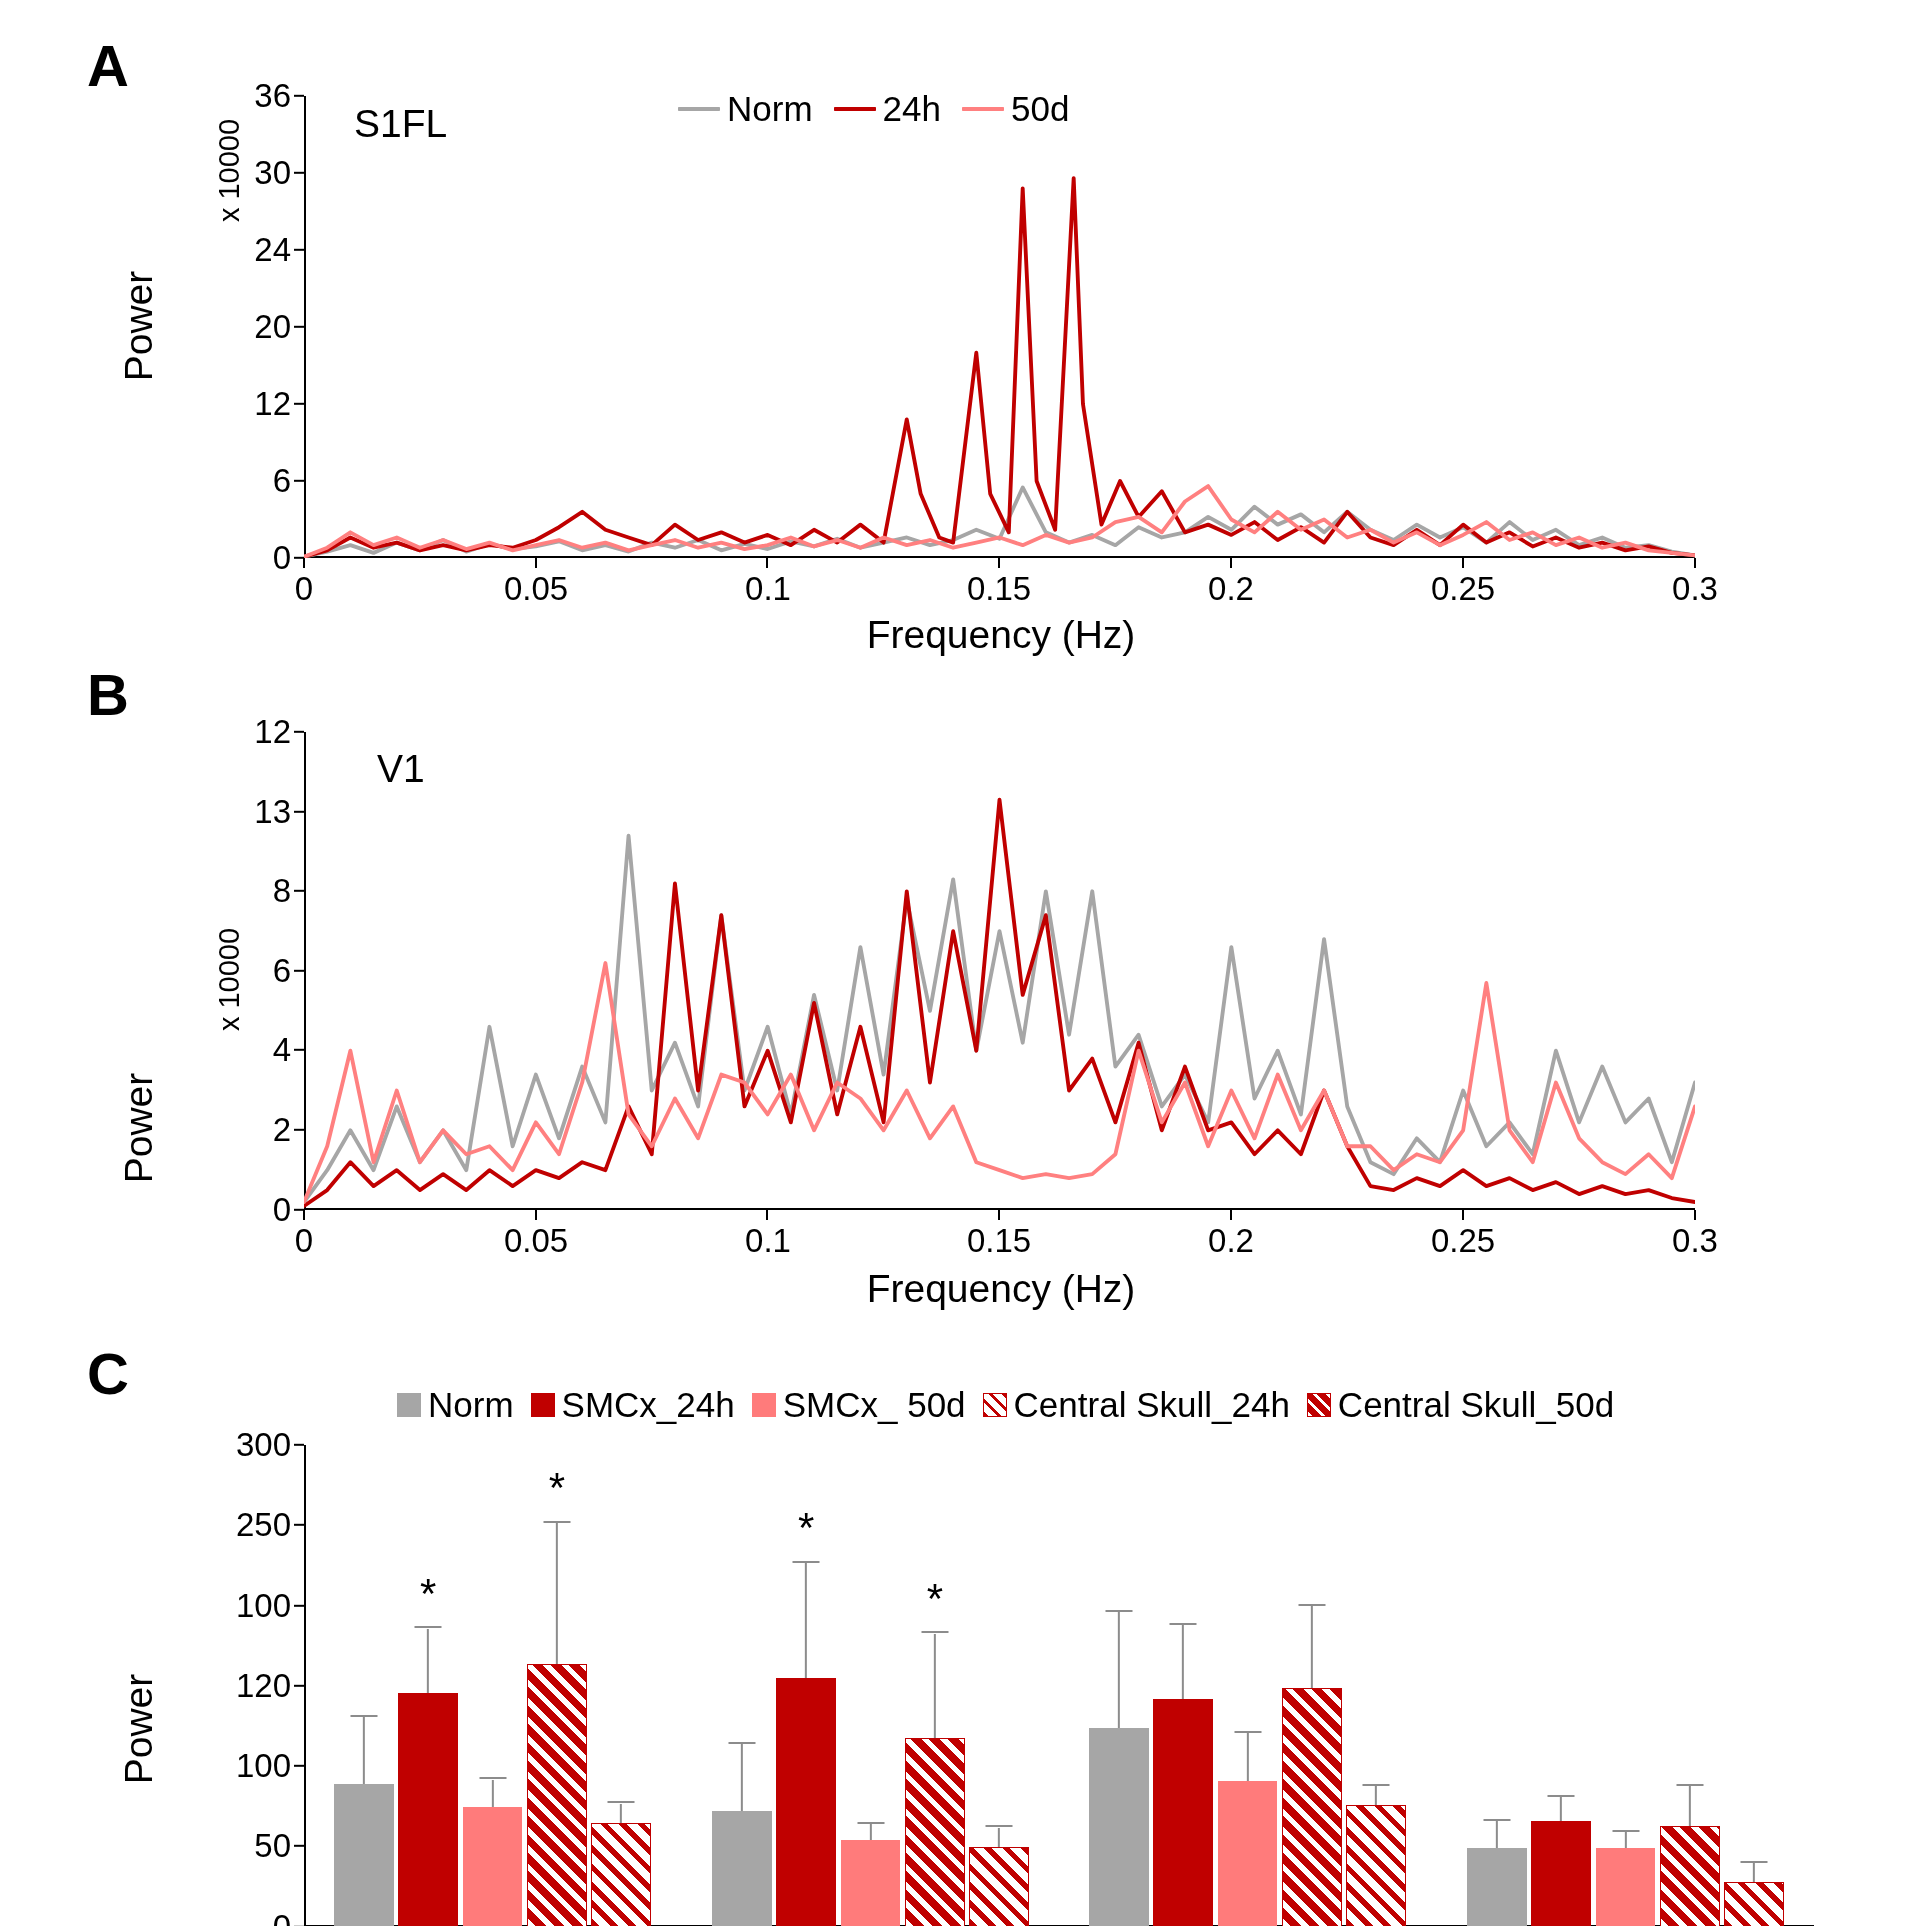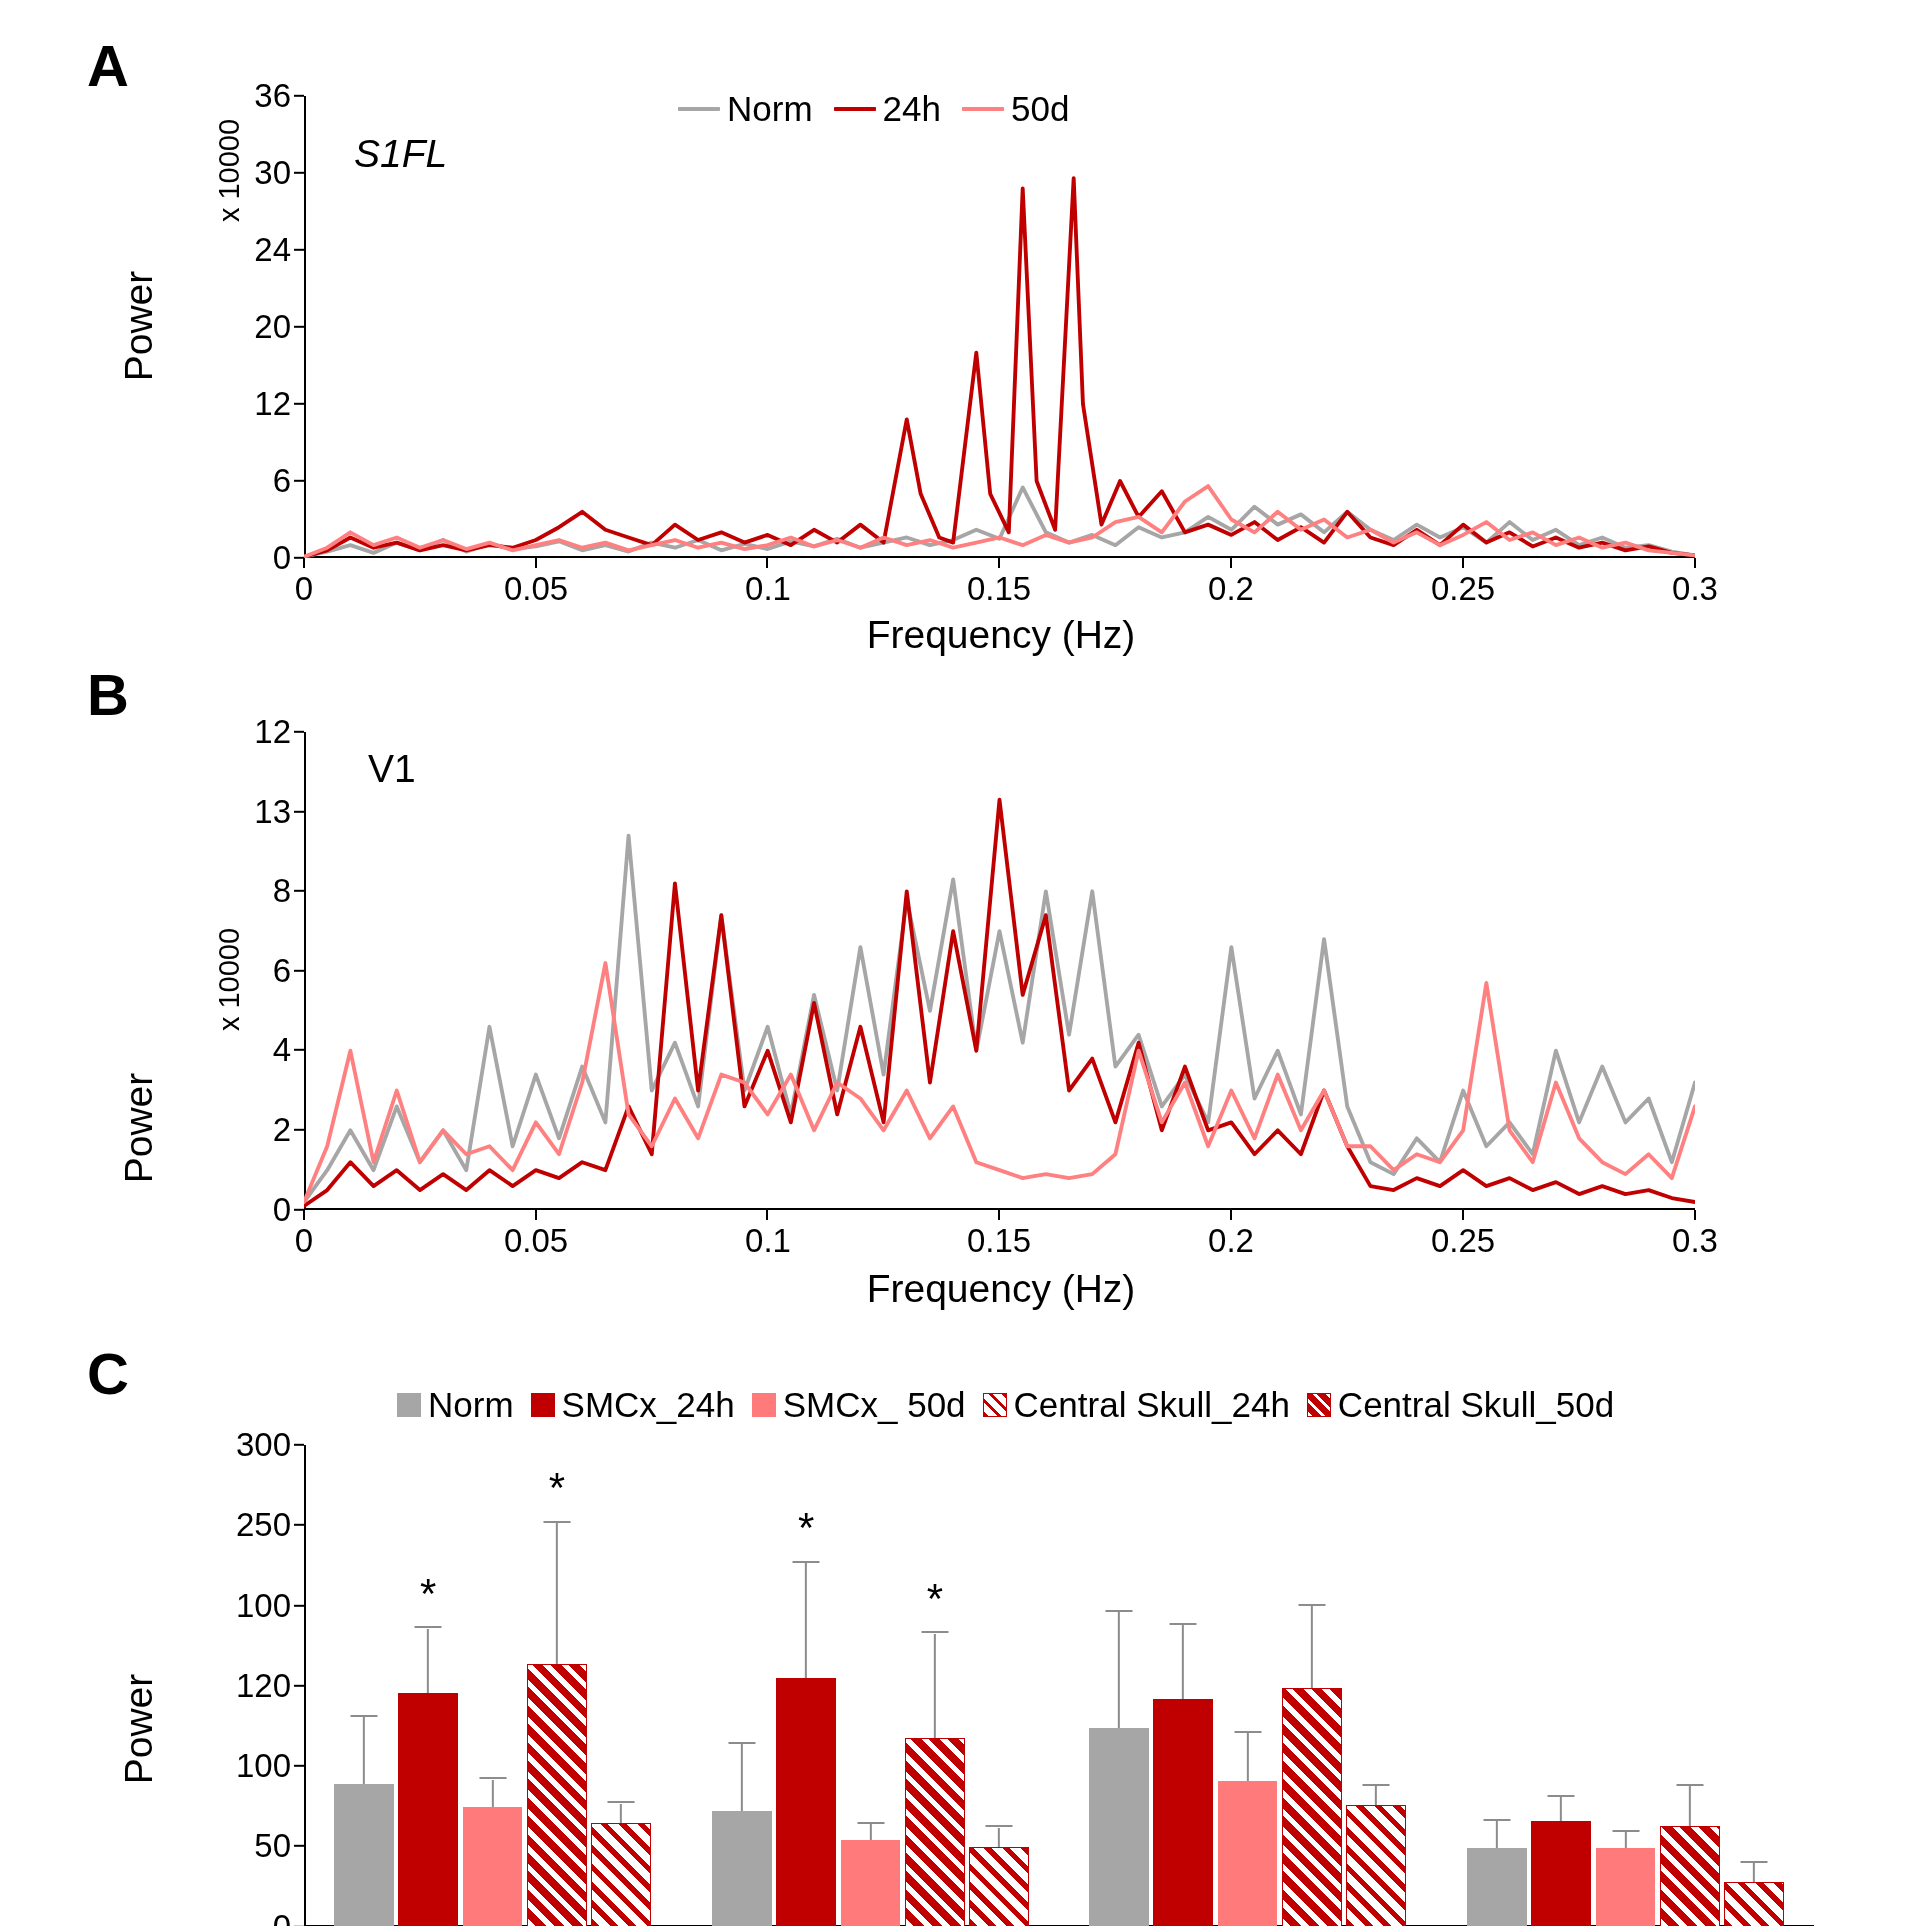--- a/index.html
+++ b/index.html
@@ -234,21 +234,21 @@
         <div class="tick-x" style="left: 1159px;">0.25</div>
         <div class="tick-x-mark" style="left: 1158px;"></div>
         <div class="tick-x" style="left: 1391px;">0.3</div>
         <div class="tick-x-mark" style="left: 1390px;"></div>
       </div>
     <svg id="a-svg" width="1391" height="462" viewBox="0 0 3610 1200" preserveAspectRatio="none" style="position:absolute;left:0;top:0;">
         <polyline points="0.0,1196.7 60.2,1183.3 120.3,1166.7 180.5,1186.7 240.7,1160.0 300.8,1180.0 361.0,1153.3 421.2,1183.3 481.3,1163.3 541.5,1176.7 601.7,1170.0 661.8,1156.7 722.0,1180.0 782.2,1166.7 842.3,1183.3 902.5,1160.0 962.7,1173.3 1022.8,1153.3 1083.0,1180.0 1143.2,1163.3 1203.3,1176.7 1263.5,1156.7 1323.7,1170.0 1383.8,1150.0 1444.0,1173.3 1504.2,1160.0 1564.3,1146.7 1624.5,1166.7 1684.7,1153.3 1744.8,1126.7 1805.0,1150.0 1865.2,1016.7 1925.3,1133.3 1985.5,1160.0 2045.7,1140.0 2105.8,1166.7 2166.0,1120.0 2226.2,1146.7 2286.3,1133.3 2346.5,1093.3 2406.7,1126.7 2466.8,1066.7 2527.0,1113.3 2587.2,1086.7 2647.3,1133.3 2707.5,1080.0 2767.7,1126.7 2827.8,1153.3 2888.0,1113.3 2948.2,1146.7 3008.3,1120.0 3068.5,1160.0 3128.7,1106.7 3188.8,1153.3 3249.0,1126.7 3309.2,1166.7 3369.3,1146.7 3429.5,1173.3 3489.7,1166.7 3549.8,1183.3 3610.0,1193.3" fill="none" stroke="#a6a6a6" stroke-width="10" stroke-linejoin="round" stroke-linecap="round"></polyline>
         <polyline points="0.0,1196.7 60.2,1180.0 120.3,1146.7 180.5,1173.3 240.7,1160.0 300.8,1180.0 361.0,1166.7 421.2,1180.0 481.3,1166.7 541.5,1173.3 601.7,1153.3 661.8,1120.0 722.0,1080.0 782.2,1126.7 842.3,1146.7 902.5,1166.7 962.7,1113.3 1022.8,1153.3 1083.0,1133.3 1143.2,1160.0 1203.3,1140.0 1263.5,1166.7 1323.7,1126.7 1383.8,1160.0 1444.0,1113.3 1504.2,1160.0 1564.3,840.0 1600.4,1033.3 1648.6,1146.7 1684.7,1160.0 1744.8,666.7 1780.9,1033.3 1829.1,1133.3 1865.2,240.0 1901.3,1000.0 1949.4,1126.7 1997.5,213.3 2021.6,800.0 2069.7,1113.3 2117.9,1000.0 2166.0,1093.3 2226.2,1026.7 2286.3,1133.3 2346.5,1113.3 2406.7,1140.0 2466.8,1106.7 2527.0,1153.3 2587.2,1120.0 2647.3,1160.0 2707.5,1080.0 2767.7,1146.7 2827.8,1166.7 2888.0,1126.7 2948.2,1166.7 3008.3,1113.3 3068.5,1160.0 3128.7,1133.3 3188.8,1170.0 3249.0,1146.7 3309.2,1173.3 3369.3,1160.0 3429.5,1180.0 3489.7,1170.0 3549.8,1186.7 3610.0,1193.3" fill="none" stroke="#c00000" stroke-width="10" stroke-linejoin="round" stroke-linecap="round"></polyline>
         <polyline points="0.0,1196.7 60.2,1173.3 120.3,1133.3 180.5,1166.7 240.7,1146.7 300.8,1173.3 361.0,1153.3 421.2,1176.7 481.3,1160.0 541.5,1180.0 601.7,1166.7 661.8,1153.3 722.0,1173.3 782.2,1160.0 842.3,1180.0 902.5,1166.7 962.7,1153.3 1022.8,1173.3 1083.0,1160.0 1143.2,1176.7 1203.3,1166.7 1263.5,1146.7 1323.7,1170.0 1383.8,1153.3 1444.0,1173.3 1504.2,1146.7 1564.3,1166.7 1624.5,1153.3 1684.7,1173.3 1744.8,1160.0 1805.0,1146.7 1865.2,1166.7 1925.3,1140.0 1985.5,1160.0 2045.7,1146.7 2105.8,1106.7 2166.0,1093.3 2226.2,1133.3 2286.3,1053.3 2346.5,1013.3 2406.7,1100.0 2466.8,1133.3 2527.0,1080.0 2587.2,1126.7 2647.3,1100.0 2707.5,1146.7 2767.7,1126.7 2827.8,1160.0 2888.0,1133.3 2948.2,1166.7 3008.3,1140.0 3068.5,1106.7 3128.7,1153.3 3188.8,1133.3 3249.0,1166.7 3309.2,1146.7 3369.3,1173.3 3429.5,1160.0 3489.7,1180.0 3549.8,1186.7 3610.0,1193.3" fill="none" stroke="#ff8080" stroke-width="10" stroke-linejoin="round" stroke-linecap="round"></polyline>
       </svg>
-    <div class="plot-label" style="left:50px;top:36px;font-style:italic;">S1FL</div>
+    <div class="plot-label" style="left:50px;top:6px;">S1FL</div>
   </div>
 
   <div class="axis-title-x" style="left:616px;top:613px;width:770px;">Frequency (Hz)</div>
 </div>
 
 <div class="panel" style="top:624px;height:678px;">
   <div class="panel-letter" style="left:87px;top:42px;">B</div>
 
   <div class="axis-unit-y" style="left:166px;top:339px;width:127px;text-align:center;">x 10000</div>
   <div class="axis-title-y" style="left:58px;top:482px;width:162px;text-align:center;">Power</div>
@@ -286,21 +286,21 @@
         <div class="tick-x" style="left: 1159px;">0.25</div>
         <div class="tick-x-mark" style="left: 1158px;"></div>
         <div class="tick-x" style="left: 1391px;">0.3</div>
         <div class="tick-x-mark" style="left: 1390px;"></div>
       </div>
     <svg id="b-svg" width="1391" height="478" viewBox="0 0 3610 1240" preserveAspectRatio="none" style="position:absolute;left:0;top:0;">
         <polyline points="0.0,1219.3 60.2,1136.7 120.3,1033.3 180.5,1136.7 240.7,971.3 300.8,1116.0 361.0,1033.3 421.2,1136.7 481.3,764.7 541.5,1074.7 601.7,888.7 661.8,1054.0 722.0,868.0 782.2,1012.7 842.3,268.7 902.5,930.0 962.7,806.0 1022.8,971.3 1083.0,475.3 1143.2,930.0 1203.3,764.7 1263.5,992.0 1323.7,682.0 1383.8,930.0 1444.0,558.0 1504.2,888.7 1564.3,434.0 1624.5,723.3 1684.7,382.3 1744.8,826.7 1805.0,516.7 1865.2,806.0 1925.3,413.3 1985.5,785.3 2045.7,413.3 2105.8,868.0 2166.0,785.3 2226.2,971.3 2286.3,888.7 2346.5,1012.7 2406.7,558.0 2466.8,950.7 2527.0,826.7 2587.2,992.0 2647.3,537.3 2707.5,971.3 2767.7,1116.0 2827.8,1147.0 2888.0,1054.0 2948.2,1116.0 3008.3,930.0 3068.5,1074.7 3128.7,1012.7 3188.8,1095.3 3249.0,826.7 3309.2,1012.7 3369.3,868.0 3429.5,1012.7 3489.7,950.7 3549.8,1116.0 3610.0,909.3" fill="none" stroke="#a6a6a6" stroke-width="10" stroke-linejoin="round" stroke-linecap="round"></polyline>
         <polyline points="0.0,1229.7 60.2,1188.3 120.3,1116.0 180.5,1178.0 240.7,1136.7 300.8,1188.3 361.0,1147.0 421.2,1188.3 481.3,1136.7 541.5,1178.0 601.7,1136.7 661.8,1157.3 722.0,1116.0 782.2,1136.7 842.3,971.3 902.5,1095.3 962.7,392.7 1022.8,930.0 1083.0,475.3 1143.2,971.3 1203.3,826.7 1263.5,1012.7 1323.7,702.7 1383.8,992.0 1444.0,764.7 1504.2,1012.7 1564.3,413.3 1624.5,909.3 1684.7,516.7 1744.8,826.7 1805.0,175.7 1865.2,682.0 1925.3,475.3 1985.5,930.0 2045.7,847.3 2105.8,1012.7 2166.0,806.0 2226.2,1033.3 2286.3,868.0 2346.5,1033.3 2406.7,1012.7 2466.8,1095.3 2527.0,1033.3 2587.2,1095.3 2647.3,930.0 2707.5,1074.7 2767.7,1178.0 2827.8,1188.3 2888.0,1157.3 2948.2,1178.0 3008.3,1136.7 3068.5,1178.0 3128.7,1157.3 3188.8,1188.3 3249.0,1167.7 3309.2,1198.7 3369.3,1178.0 3429.5,1198.7 3489.7,1188.3 3549.8,1209.0 3610.0,1219.3" fill="none" stroke="#c00000" stroke-width="10" stroke-linejoin="round" stroke-linecap="round"></polyline>
         <polyline points="0.0,1219.3 60.2,1074.7 120.3,826.7 180.5,1116.0 240.7,930.0 300.8,1116.0 361.0,1033.3 421.2,1095.3 481.3,1074.7 541.5,1136.7 601.7,1012.7 661.8,1095.3 722.0,909.3 782.2,599.3 842.3,992.0 902.5,1074.7 962.7,950.7 1022.8,1054.0 1083.0,888.7 1143.2,909.3 1203.3,992.0 1263.5,888.7 1323.7,1033.3 1383.8,909.3 1444.0,950.7 1504.2,1033.3 1564.3,930.0 1624.5,1054.0 1684.7,971.3 1744.8,1116.0 1805.0,1136.7 1865.2,1157.3 1925.3,1147.0 1985.5,1157.3 2045.7,1147.0 2105.8,1095.3 2166.0,826.7 2226.2,1012.7 2286.3,909.3 2346.5,1074.7 2406.7,930.0 2466.8,1054.0 2527.0,888.7 2587.2,1033.3 2647.3,930.0 2707.5,1074.7 2767.7,1074.7 2827.8,1136.7 2888.0,1095.3 2948.2,1116.0 3008.3,1033.3 3068.5,651.0 3128.7,1033.3 3188.8,1116.0 3249.0,909.3 3309.2,1054.0 3369.3,1116.0 3429.5,1147.0 3489.7,1095.3 3549.8,1157.3 3610.0,971.3" fill="none" stroke="#ff8080" stroke-width="10" stroke-linejoin="round" stroke-linecap="round"></polyline>
       </svg>
-    <div class="plot-label" style="left:64px;top:15.4px;">V1</div>
+    <div class="plot-label" style="left:73px;top:15.4px;">V1</div>
   </div>
 
   <div class="axis-title-x" style="left:616px;top:643px;width:770px;">Frequency (Hz)</div>
 </div>
 
 <div class="panel" style="top:1310px;height:764px;">
   <div class="panel-letter" style="left:87px;top:35px;">C</div>
 
   <div class="legend" style="left:397px;top:75px;gap:17px;">
     <div class="legend-item">

